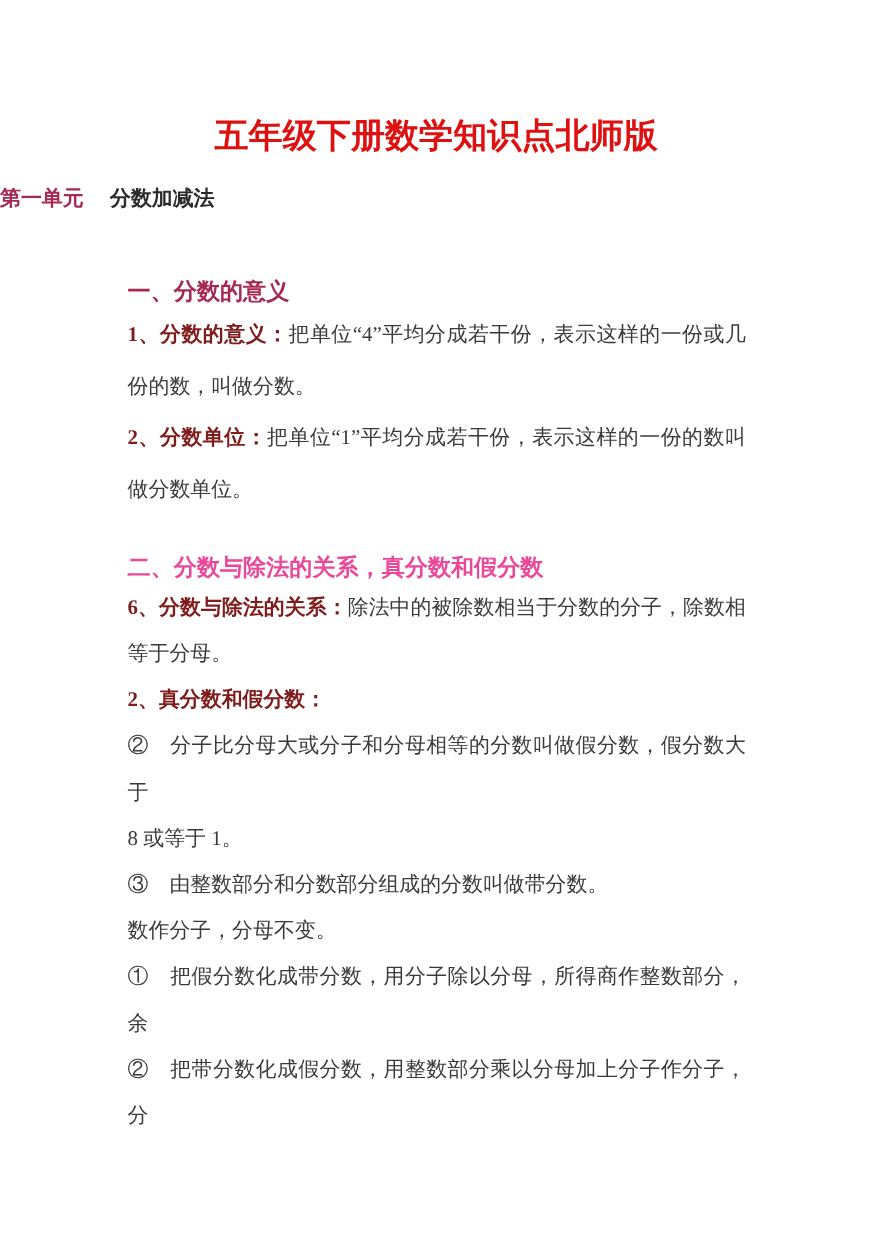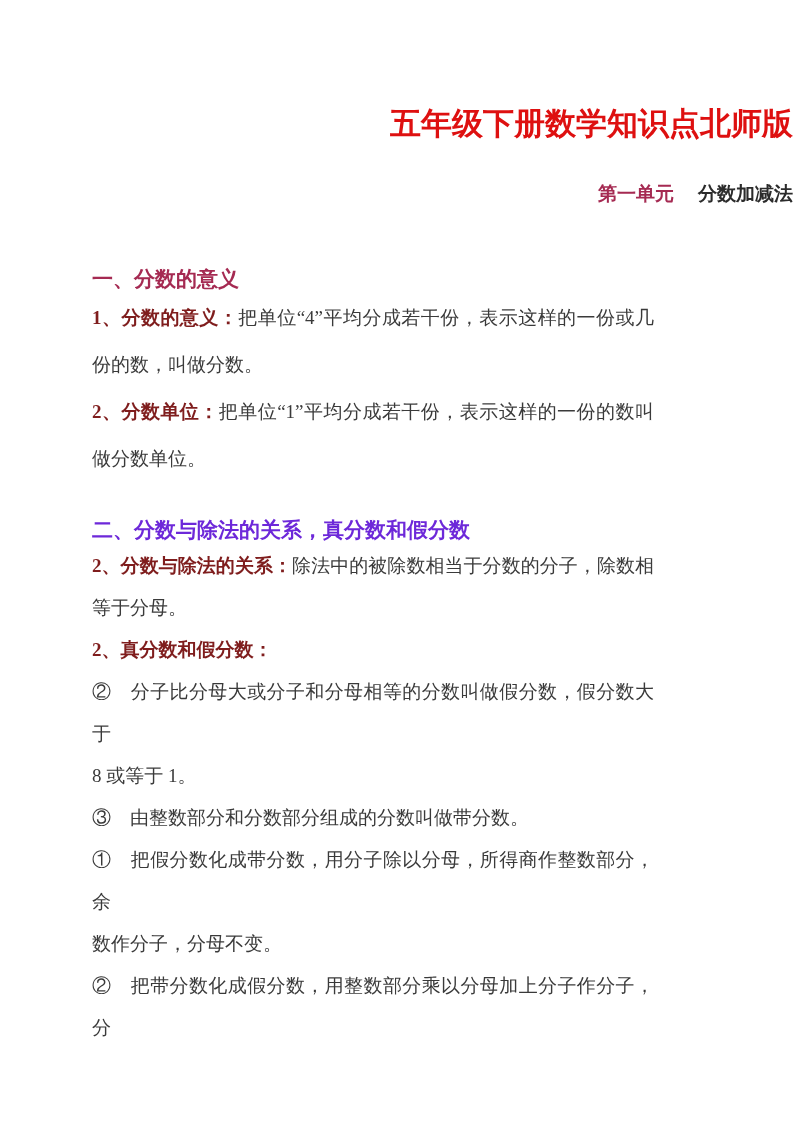--- a/index.html
+++ b/index.html
@@ -12,39 +12,39 @@
     width: 793px;
     height: 1122px;
     background: #ffffff;
     overflow: hidden;
     font-family: "Liberation Serif", serif;
   }
   .doc-title {
     margin: 102px 0 16px 0;
     padding: 0;
     width: 793px;
-    text-align: right;
+    text-align: center;
     font-family: "Liberation Sans", sans-serif;
     font-weight: bold;
     font-size: 31px;
     line-height: 44px;
     letter-spacing: 0px;
   }
   .subtitle {
-    margin-top: 34px;
+    margin-top: 21px;
     width: 793px;
-    text-align: right;
+    text-align: left;
     font-weight: bold;
     font-size: 19px;
     line-height: 28px;
     color: #2b2b2b;
   }
   .subtitle .unit { margin-right: 24px; }
   .doc-body {
-    margin-left: 92px;
+    margin-left: 116px;
     width: 562px;
     color: #3a3a3a;
   }
   .sec-heading {
     font-family: "Liberation Sans", sans-serif;
     font-weight: bold;
     font-size: 21px;
     line-height: 30px;
     padding: 0;
   }
@@ -79,26 +79,26 @@
 
   <div class="doc-body">
       <section class="section">
         <h2 class="sec-heading" style="color: rgb(165, 42, 82);">一、分数的意义</h2>
         <div class="line jf"><span class="seg b">1、分数的意义：</span><span class="seg">把单位“4”平均分成若干份，表示这样的一份或几</span></div>
         <div class="line"><span class="seg">份的数，叫做分数。</span></div>
         <div class="line jf"><span class="seg b">2、分数单位：</span><span class="seg">把单位“1”平均分成若干份，表示这样的一份的数叫</span></div>
         <div class="line"><span class="seg">做分数单位。</span></div>
       </section>
       <section class="section">
-        <h2 class="sec-heading" style="color: #6d28d9;">二、分数与除法的关系，真分数和假分数</h2>
-        <div class="line jf"><span class="seg b">2、分数与除法的关系：</span><span class="seg">除法中的被除数相当于分数的分子，除数相</span></div>
+        <h2 class="sec-heading" style="color: #ec4899;">二、分数与除法的关系，真分数和假分数</h2>
+        <div class="line jf"><span class="seg b">6、分数与除法的关系：</span><span class="seg">除法中的被除数相当于分数的分子，除数相</span></div>
         <div class="line"><span class="seg">等于分母。</span></div>
         <div class="line"><span class="seg b">2、真分数和假分数：</span></div>
         <div class="line jf"><span class="seg">②　分子比分母大或分子和分母相等的分数叫做假分数，假分数大于</span></div>
         <div class="line"><span class="seg">8 或等于 1。</span></div>
         <div class="line"><span class="seg">③　由整数部分和分数部分组成的分数叫做带分数。</span></div>
+        <div class="line"><span class="seg">数作分子，分母不变。</span></div>
         <div class="line jf"><span class="seg">①　把假分数化成带分数，用分子除以分母，所得商作整数部分，余</span></div>
-        <div class="line"><span class="seg">数作分子，分母不变。</span></div>
         <div class="line jf"><span class="seg">②　把带分数化成假分数，用整数部分乘以分母加上分子作分子，分</span></div>
         <div class="line"></div>
       </section>
     </div>
 </div>
 
 </body></html>

